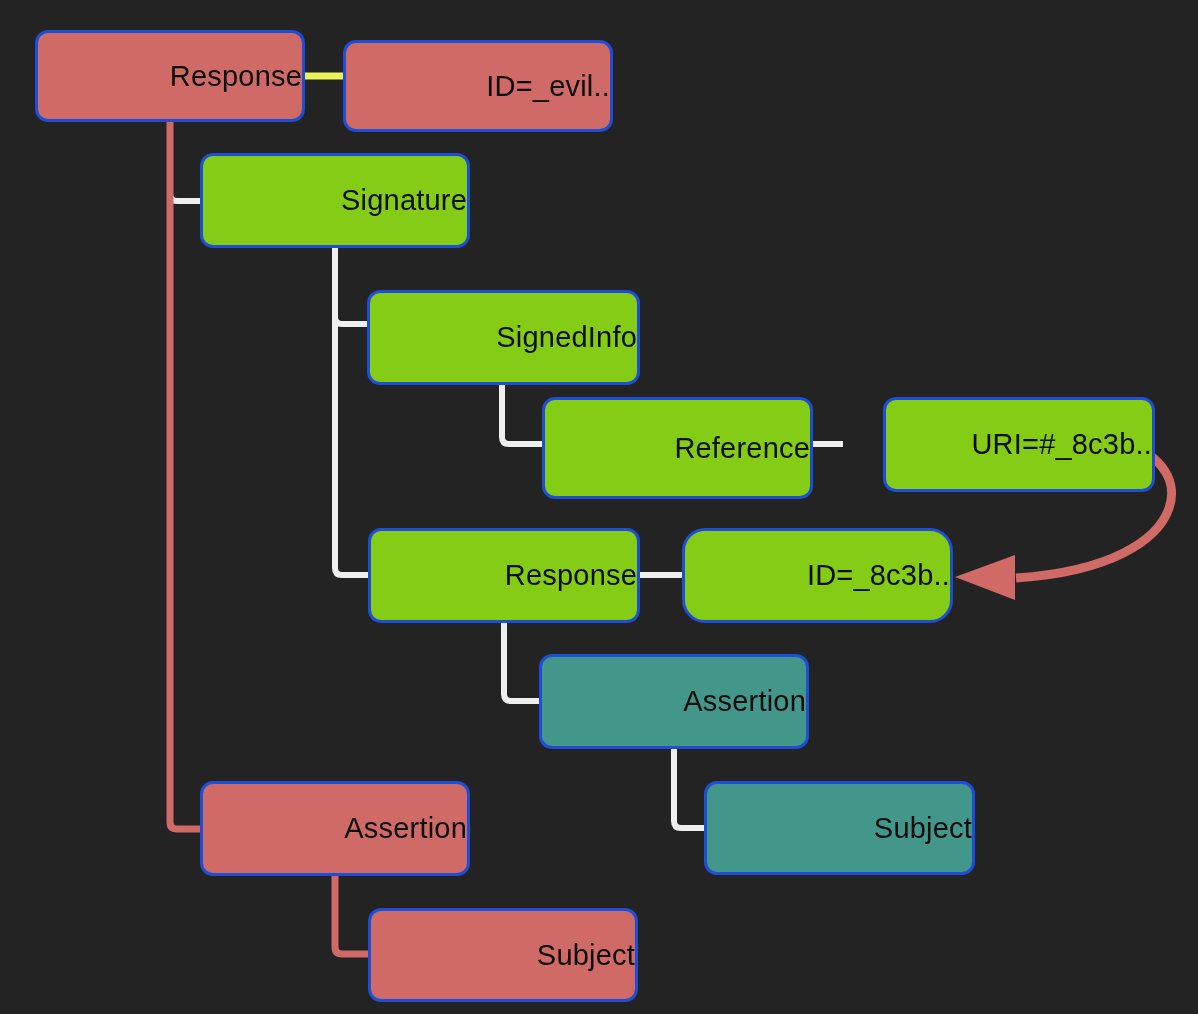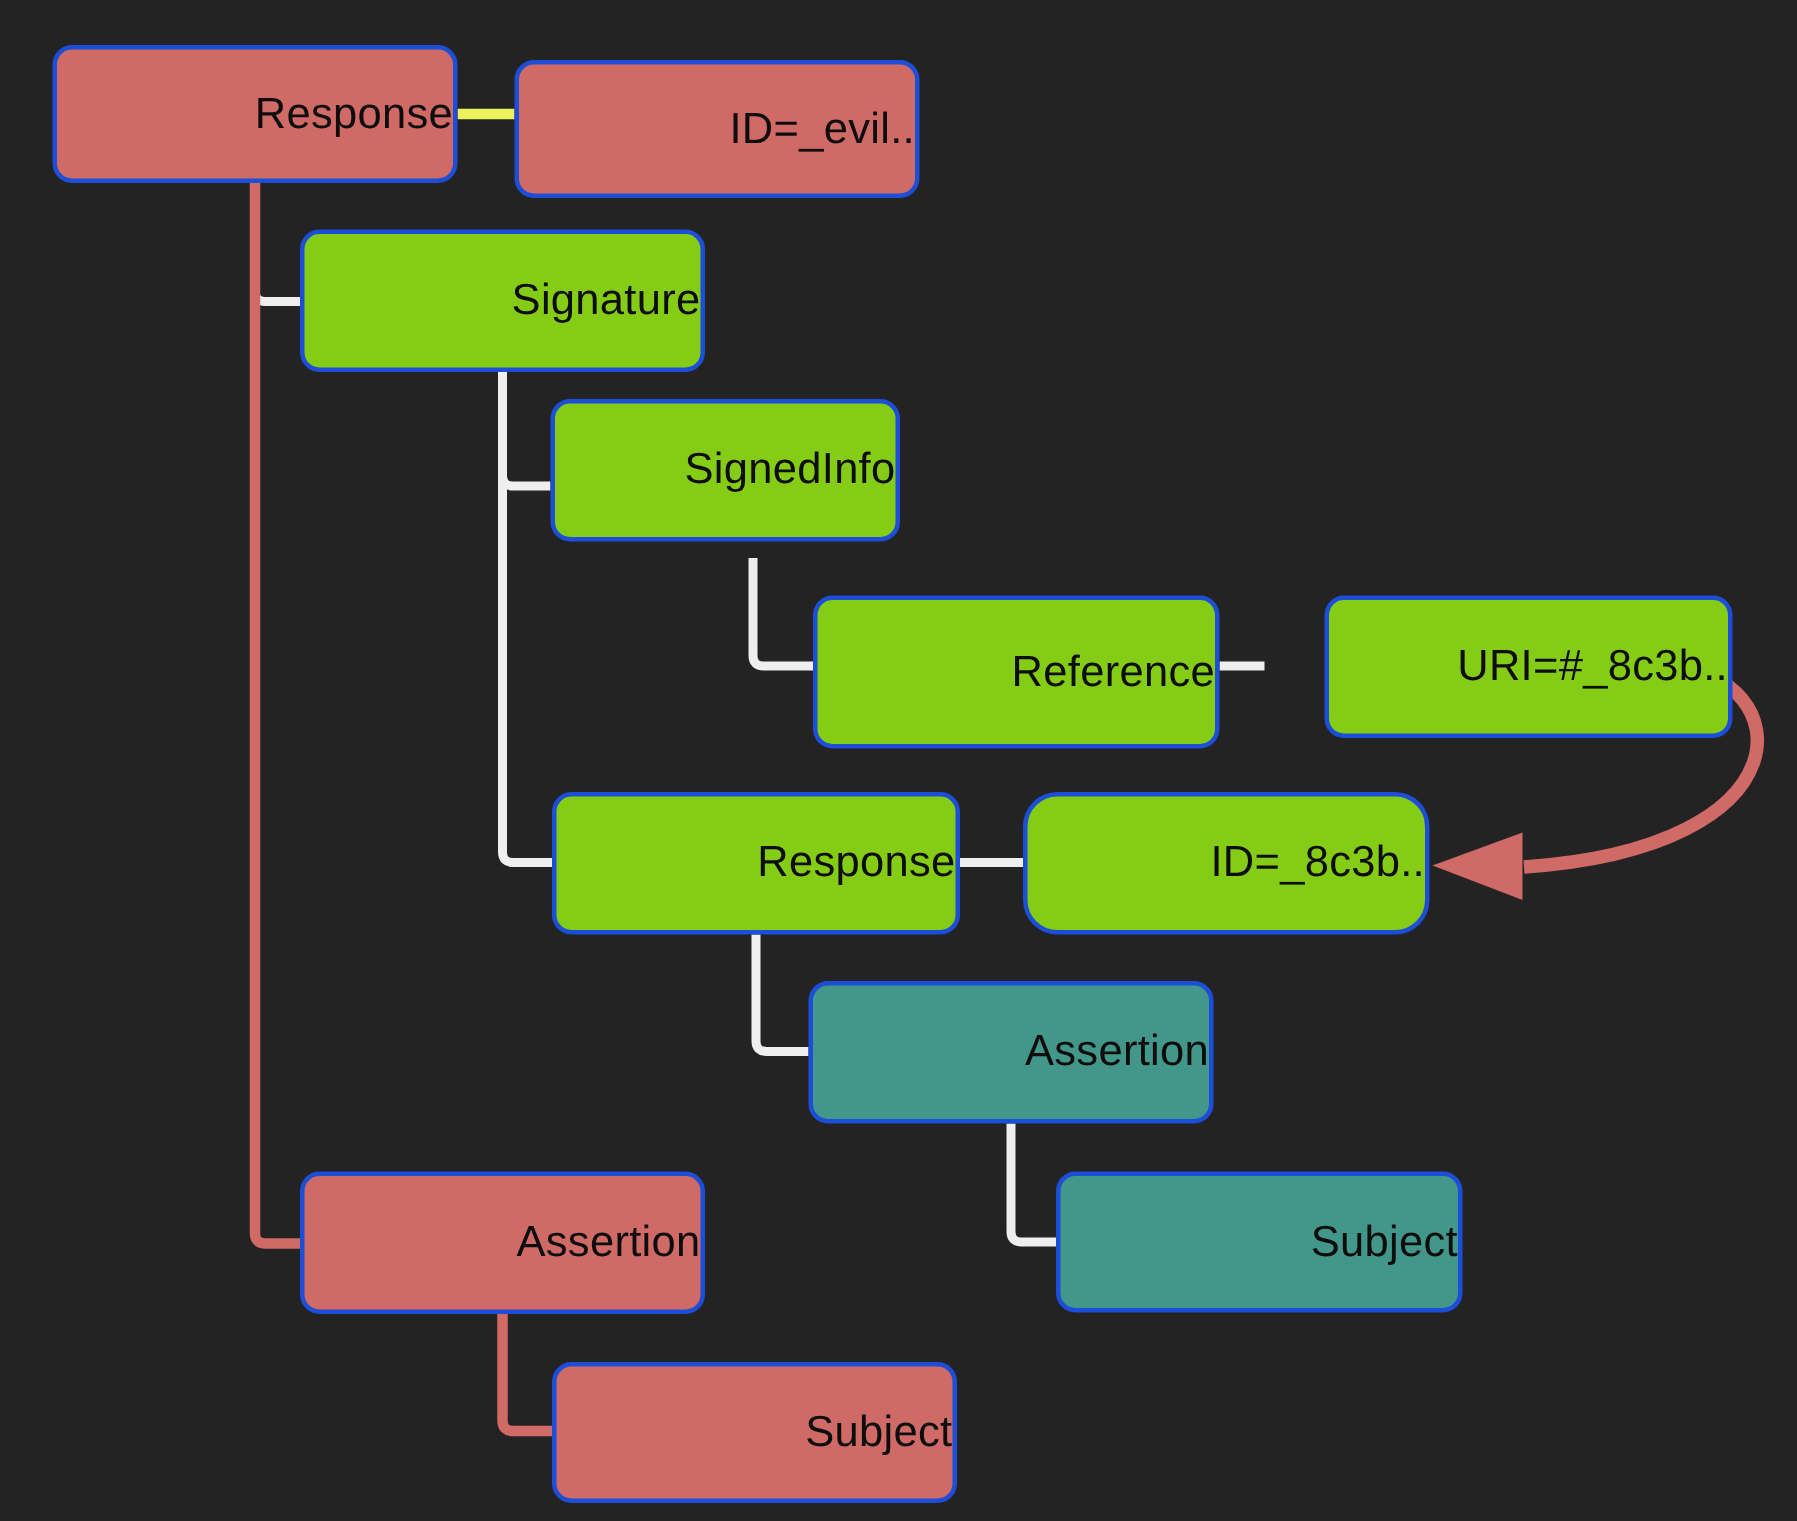--- a/index.html
+++ b/index.html
@@ -63,21 +63,21 @@
   <div id="node-layer">
       <div class="node red" style="left: 35px; top: 30px; width: 270px; height: 92px;">
         <span class="lbl">Response</span>
       </div>
       <div class="node red" style="left: 343px; top: 30px; width: 270px; height: 92px; margin-top: 10px;">
         <span class="lbl">ID=_evil..</span>
       </div>
       <div class="node cyan" style="left: 200px; top: 153px; width: 270px; height: 95px;">
         <span class="lbl">Signature</span>
       </div>
-      <div class="node cyan" style="left: 367px; top: 266px; width: 233px; height: 95px;">
+      <div class="node cyan" style="left: 367px; top: 290px; width: 273px; height: 95px;">
         <span class="lbl">SignedInfo</span>
       </div>
       <div class="node cyan" style="left: 542px; top: 397px; width: 271px; height: 102px;">
         <span class="lbl">Reference</span>
       </div>
       <div class="node cyan" style="left: 843px; top: 397px; width: 272px; height: 95px; margin-left: 40px;">
         <span class="lbl">URI=#_8c3b..</span>
       </div>
       <div class="node cyan" style="left: 368px; top: 528px; width: 272px; height: 95px;">
         <span class="lbl">Response</span>

